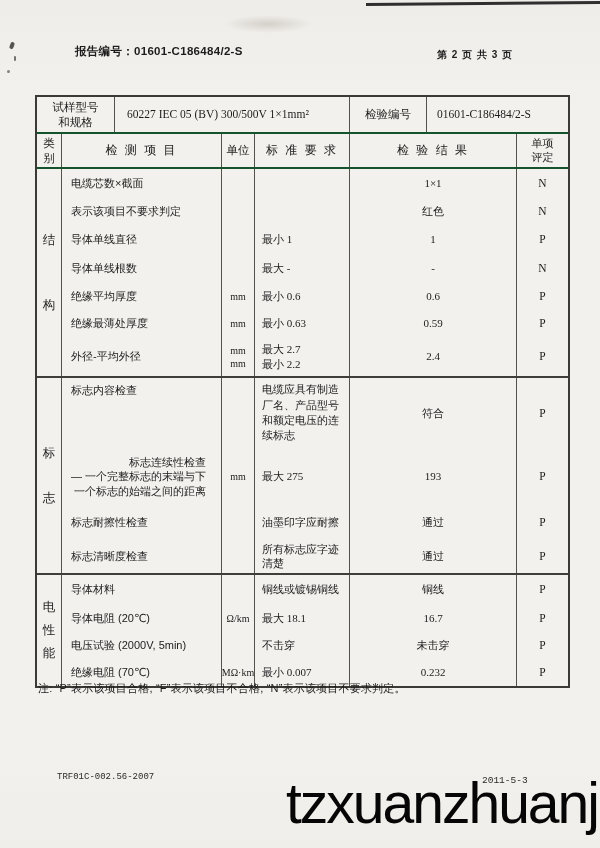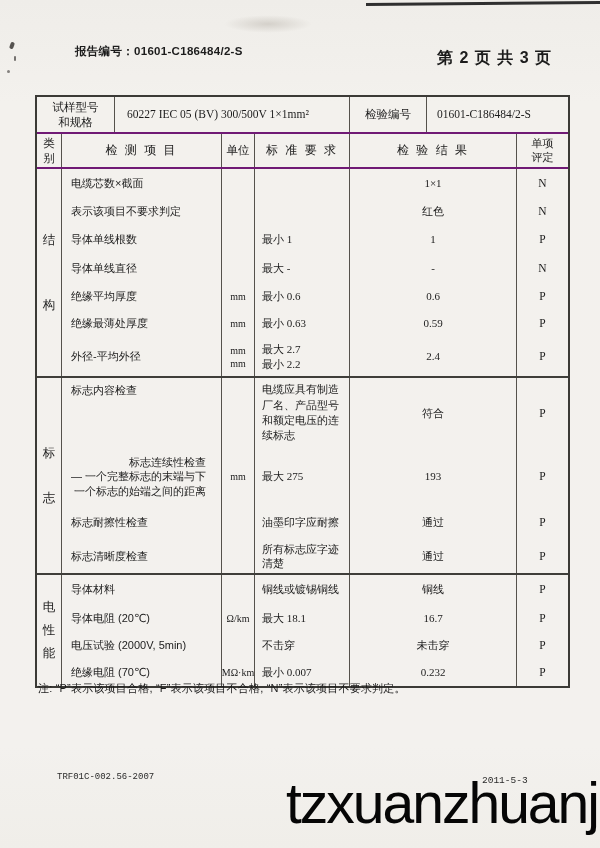--- a/index.html
+++ b/index.html
@@ -13,24 +13,24 @@
   
   .topline{position:absolute;left:366px;top:2px;width:234px;height:3px;background:#2f2f2f;transform:rotate(-0.5deg);}
   .speck{position:absolute;background:#565350;border-radius:2px;}
   .sp1{left:10px;top:42px;width:4px;height:7px;transform:rotate(22deg);}
   .sp2{left:14px;top:56px;width:2px;height:5px;opacity:.8;}
   .sp3{left:7px;top:70px;width:3px;height:3px;border-radius:50%;opacity:.7;}
   .smudge{position:absolute;left:224px;top:15px;width:88px;height:18px;border-radius:50%;
     background:radial-gradient(ellipse at center,rgba(140,132,120,.28),rgba(140,132,120,0) 70%);}
   
   .report-no{position:absolute;left:75px;top:44px;font-size:11.5px;font-weight:600;letter-spacing:.3px;}
-  .page-info{position:absolute;left:437px;top:48px;font-size:16px;font-weight:600;letter-spacing:1px;}
+  .page-info{position:absolute;left:437px;top:48px;font-size:10px;font-weight:600;letter-spacing:1px;}
   
   .rtable{position:absolute;left:35px;top:95px;width:531px;border:2px solid #3b3a36;box-sizing:content-box;background:transparent;}
-  .hrow{display:flex;border-bottom:2px solid #701a75;}
+  .hrow{display:flex;border-bottom:2px solid #14532d;}
   .hcell{display:flex;align-items:center;justify-content:center;box-sizing:border-box;
     white-space:pre-line;text-align:center;line-height:1.25;}
   .hrow1{height:35px;}
   .hrow2{height:33px;}
   .h-sample-label{width:78px;font-size:11.5px;border-right:1px solid #55524c;}
   .h-sample-value{width:235px;font-size:11.5px;justify-content:flex-start;padding-left:12px;border-right:1px solid #55524c;
     font-family:"Liberation Serif","DejaVu Serif",serif;text-align:left;}
   .h-insp-label{width:77px;font-size:11.5px;border-right:1px solid #55524c;}
   .h-insp-value{width:141px;font-size:11.5px;justify-content:flex-start;padding-left:10px;
     font-family:"Liberation Serif","DejaVu Serif",serif;text-align:left;}
@@ -99,22 +99,22 @@
   </div>
   <div>
       <div class="section sec0">
         <div class="cat" style="gap: 48px;">
           <div class="catchar">结</div>
           <div class="catchar">构</div>
         </div>
         <div class="col col-item">
           <div class="cell" style="height: 28px;">电缆芯数×截面</div>
           <div class="cell" style="height: 28px;">表示该项目不要求判定</div>
+          <div class="cell" style="height: 29px;">导体单线直径</div>
           <div class="cell" style="height: 29px;">导体单线根数</div>
-          <div class="cell" style="height: 29px;">导体单线直径</div>
           <div class="cell" style="height: 27px;">绝缘平均厚度</div>
           <div class="cell" style="height: 27px;">绝缘最薄处厚度</div>
           <div class="cell" style="height: 39px;">外径-平均外径</div>
         </div>
         <div class="col col-unit">
           <div class="cell" style="height: 28px;"></div>
           <div class="cell" style="height: 28px;"></div>
           <div class="cell" style="height: 29px;"></div>
           <div class="cell" style="height: 29px;"></div>
           <div class="cell" style="height: 27px;">mm</div>

